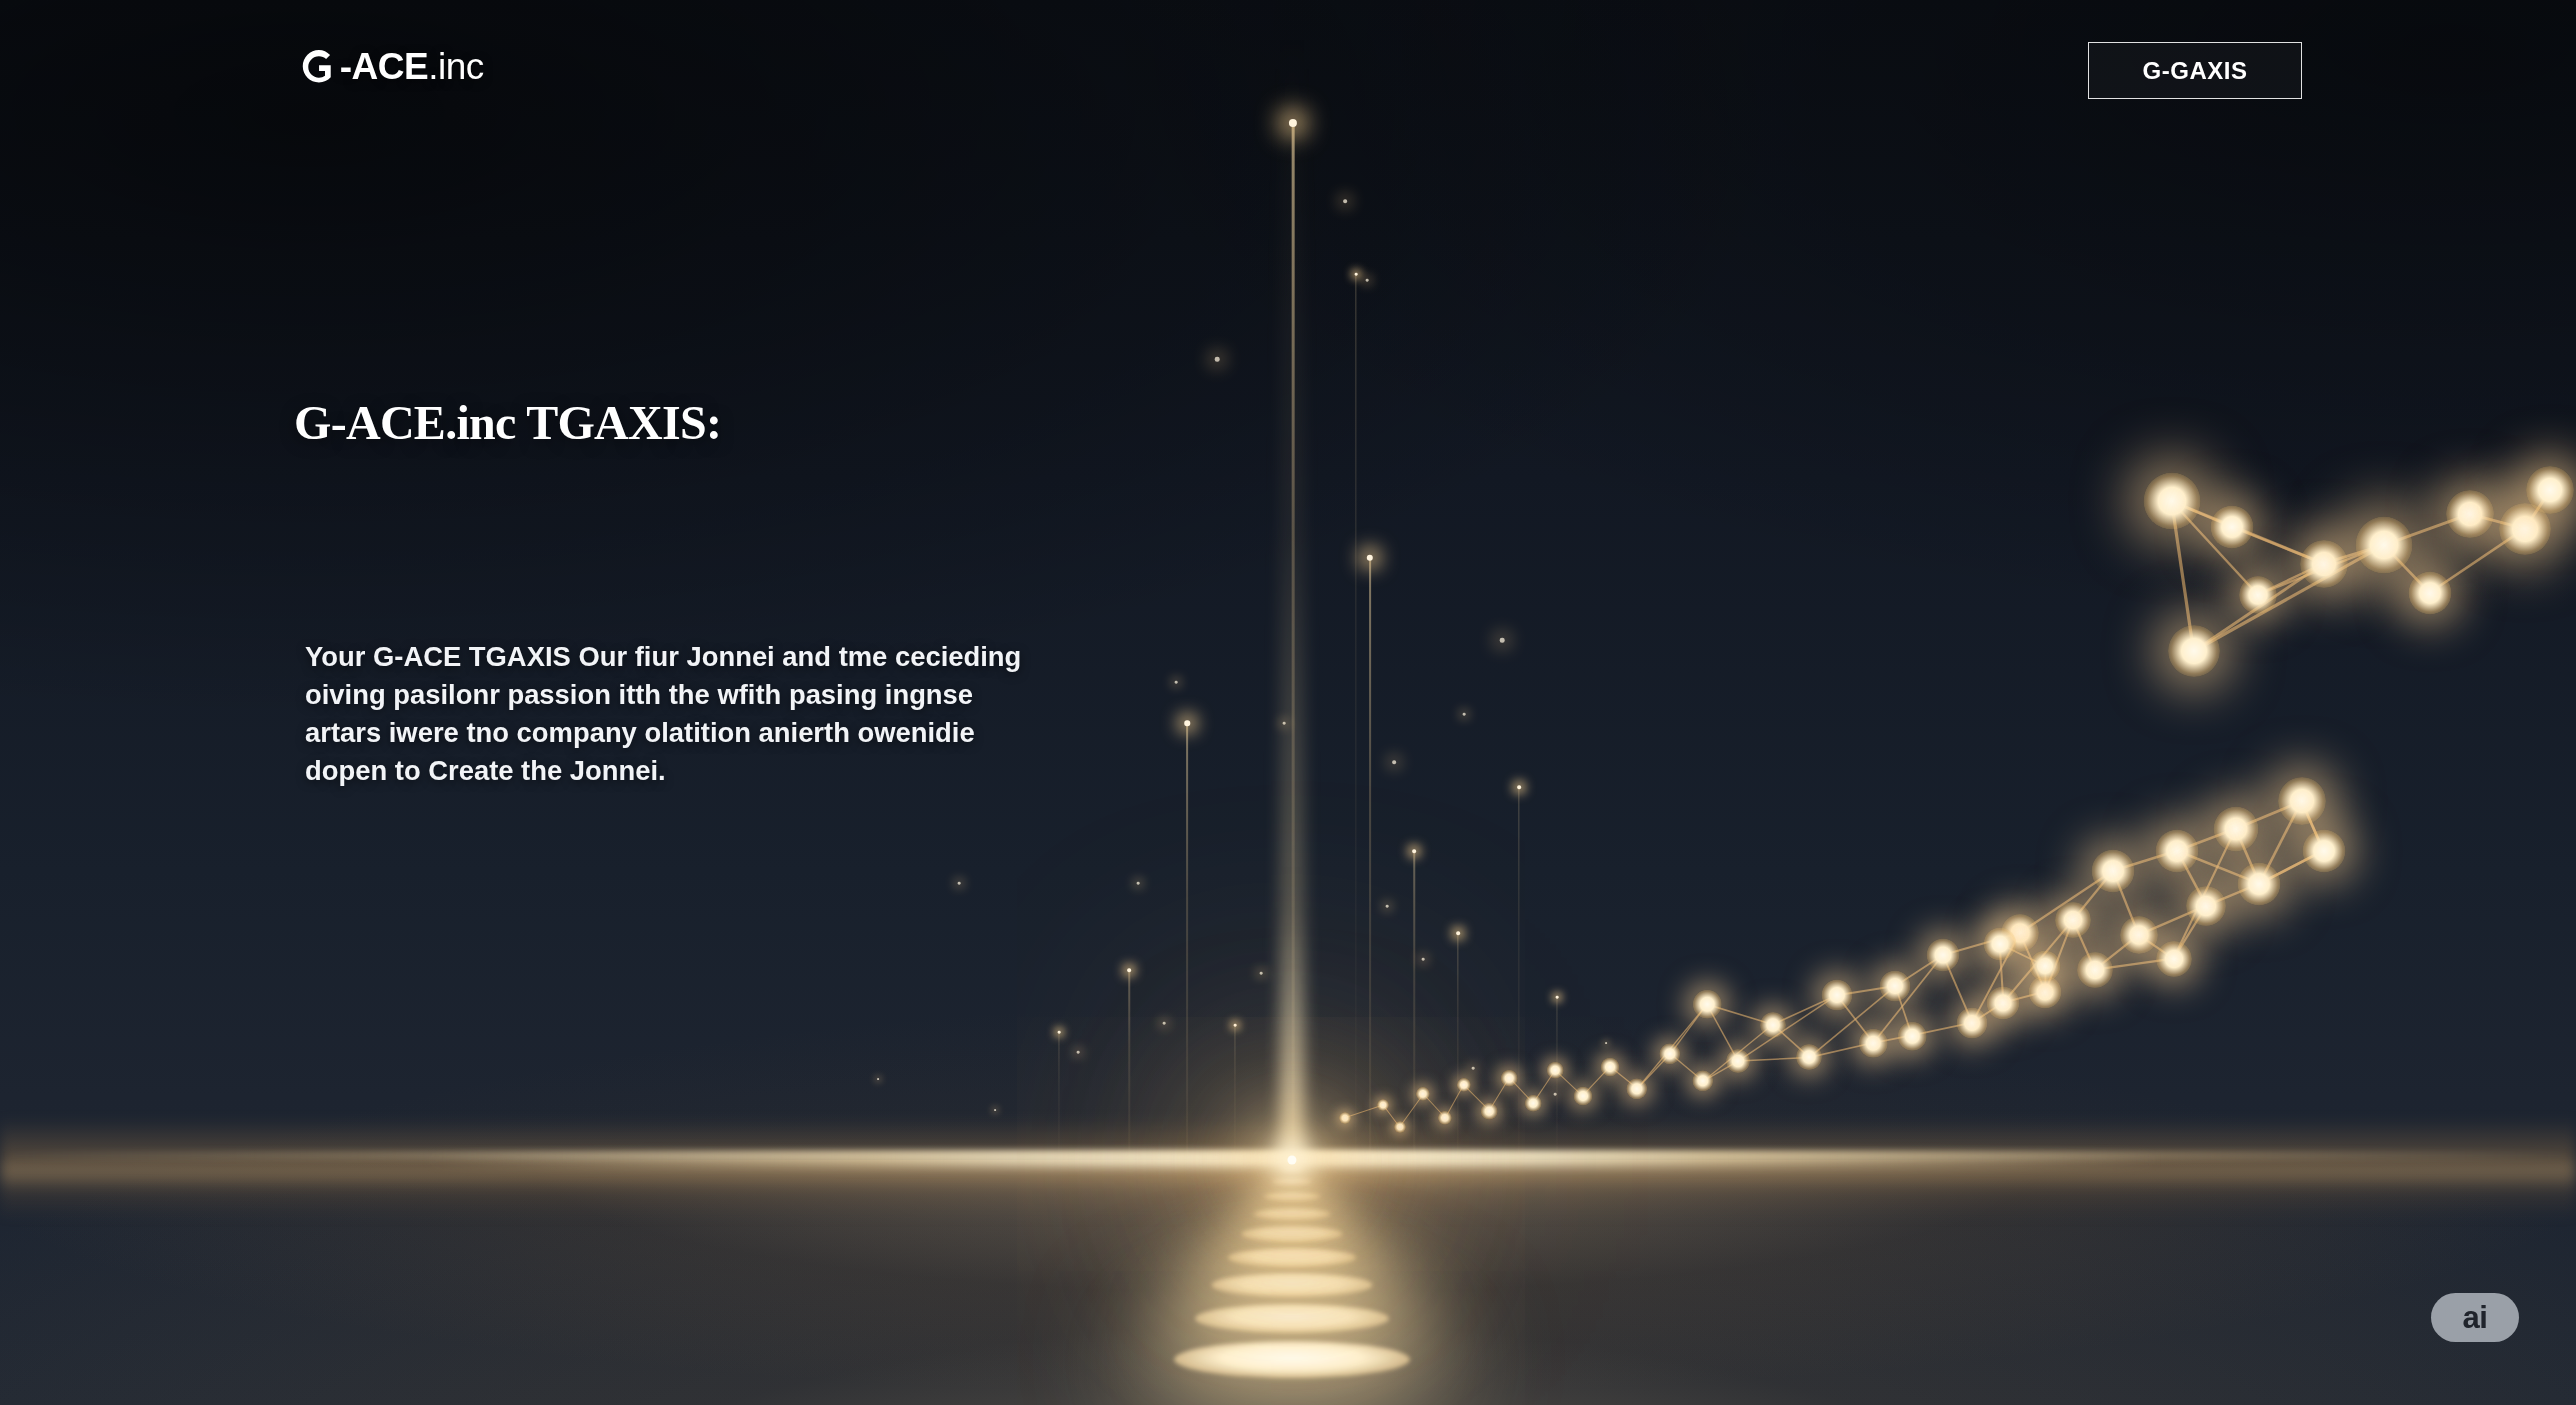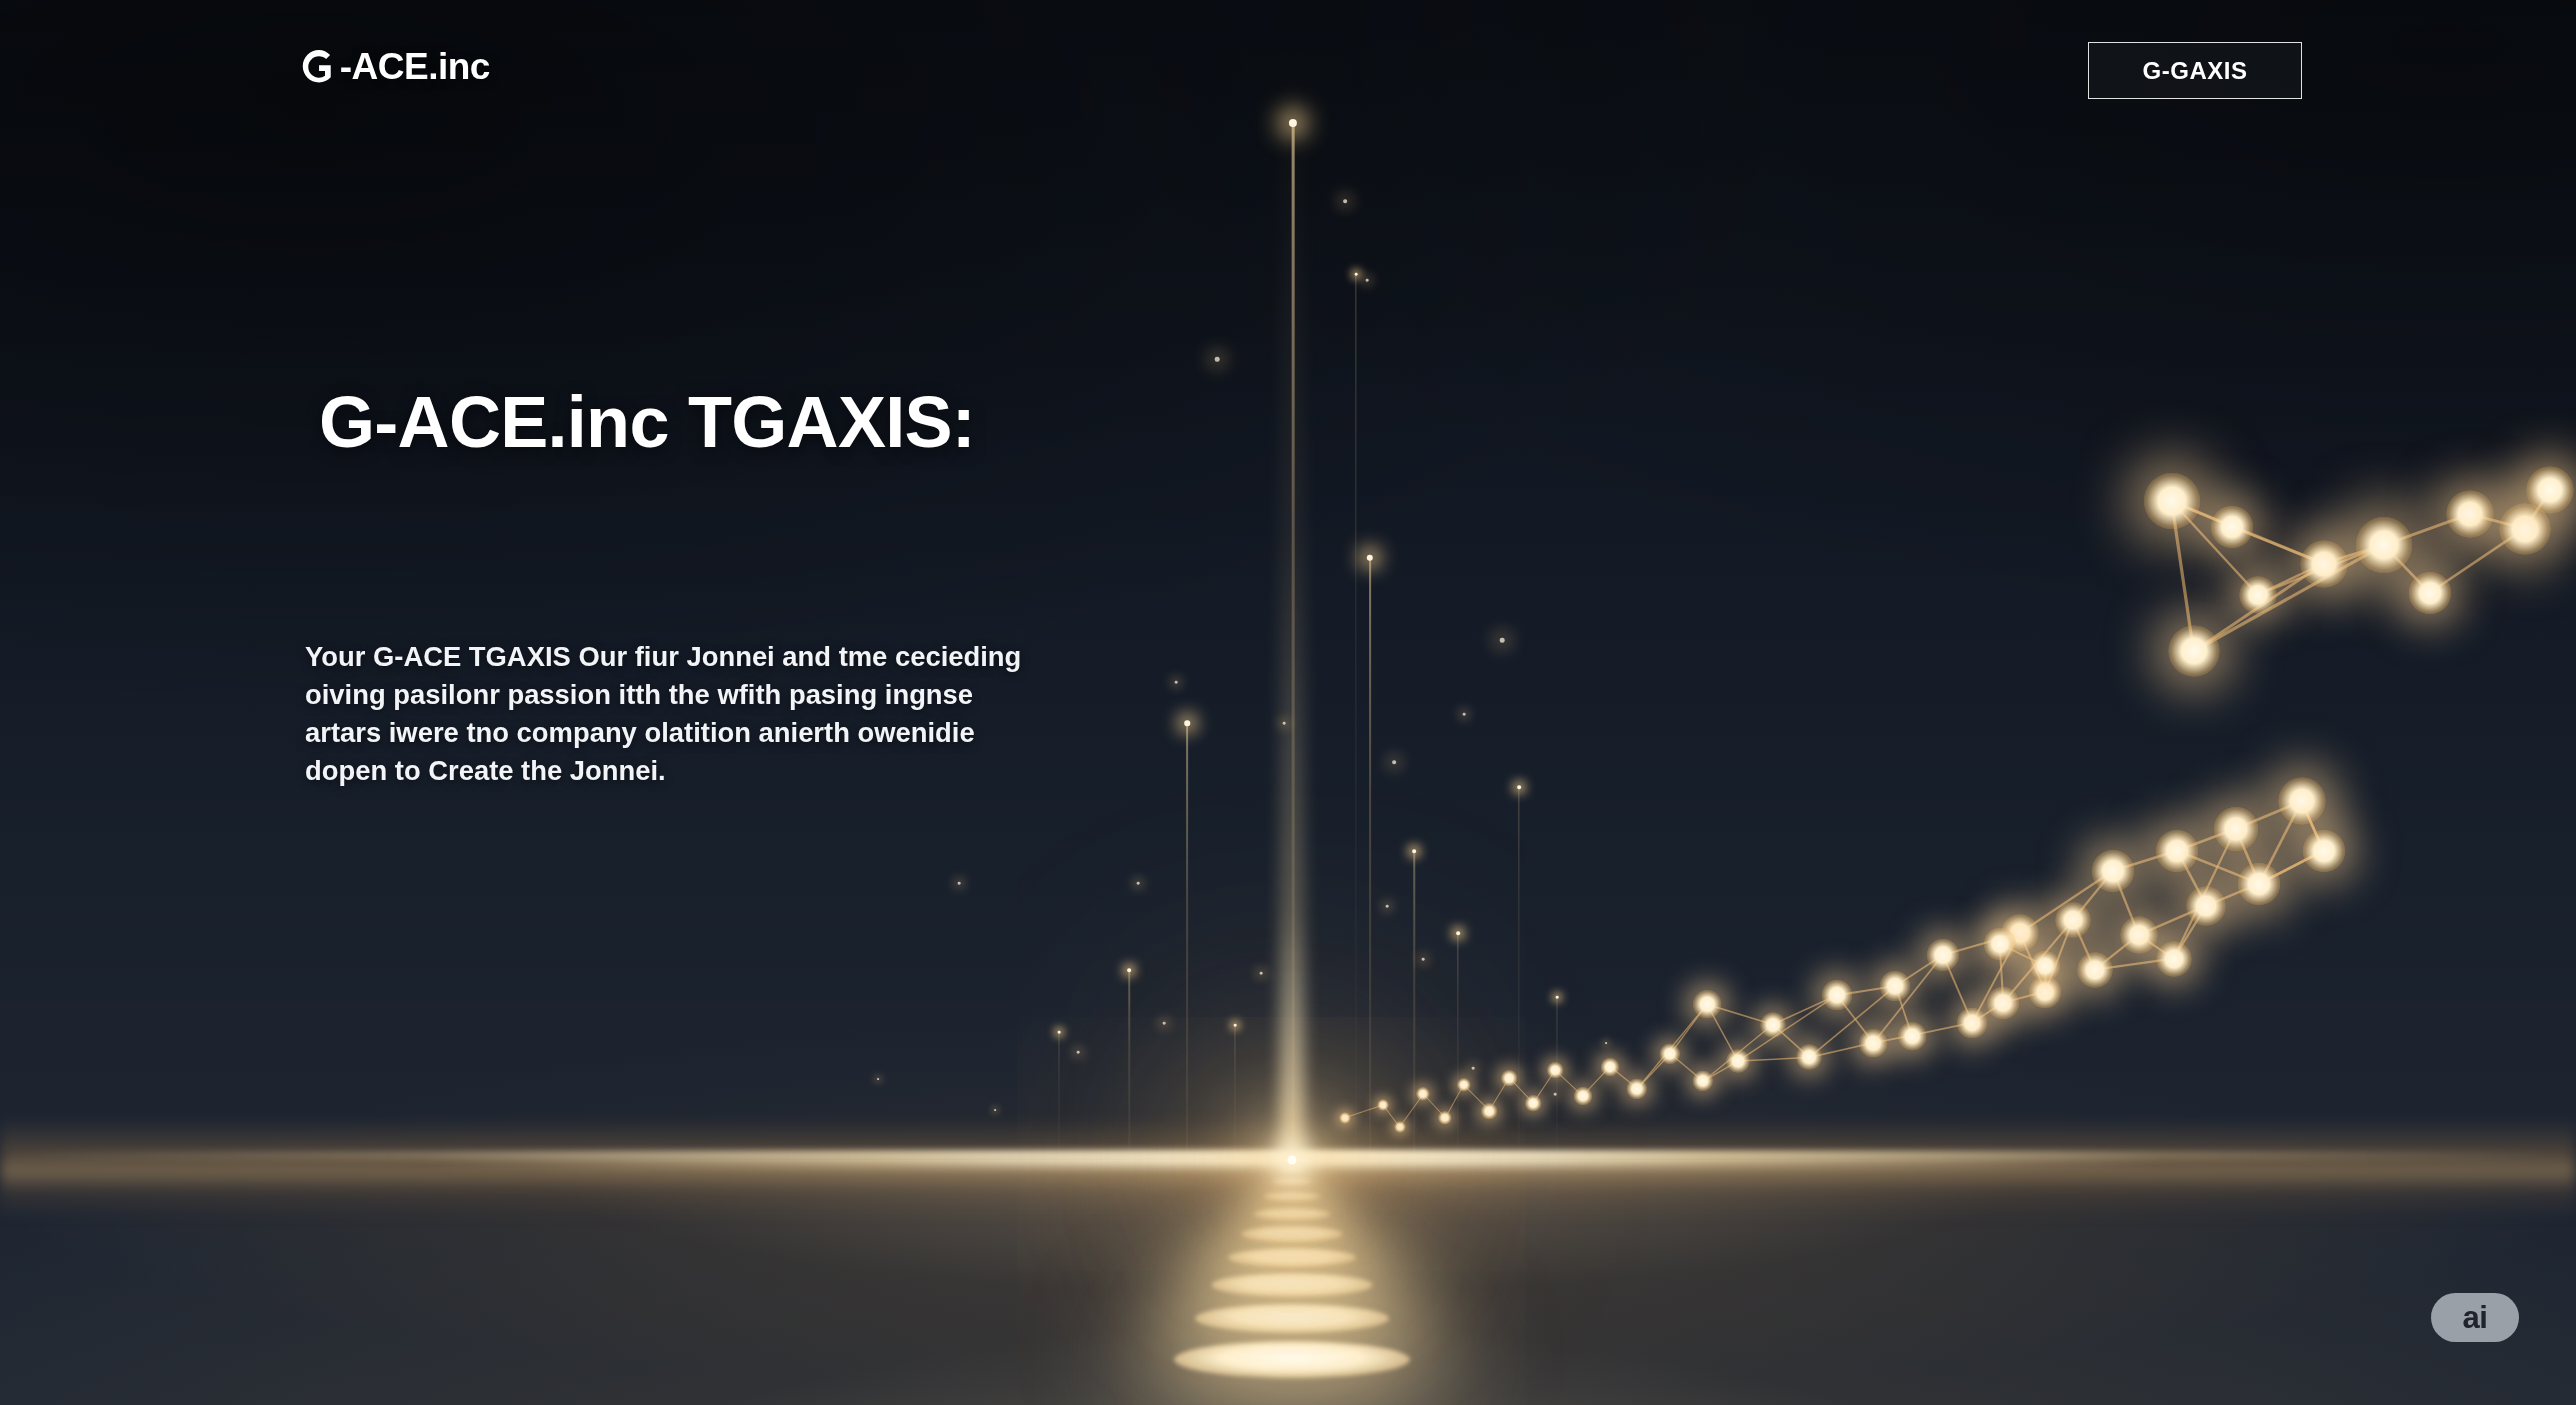--- a/index.html
+++ b/index.html
@@ -138,47 +138,48 @@
     left:300px; top:46px;
     display:flex; align-items:center;
     color:#fff;
     font-size:37px;
     font-weight:700;
     letter-spacing:-0.5px;
     text-shadow:0 1.8px 9.1px rgba(0,0,0,0.6);
   }
   .logo svg { display:block; margin-right:2.7px; }
   .logo .lg-rest { font-weight:700; }
-  .logo .lg-inc { font-weight:700; }
+  .logo .lg-inc { font-weight:400; }
 
   .nav-button {
     position:absolute;
     left:2088px; top:42px;
     width:214px; height:57px;
     display:flex; align-items:center; justify-content:center;
     border:1.8px solid rgba(255,255,255,0.88);
     background:rgba(255,255,255,0.03);
     color:#ffffff;
     font-size:24px;
     font-weight:700;
     letter-spacing:0.5px;
     cursor:pointer;
   }
 
   
   .headline {
     position:absolute;
-    left:319px; top:375px;
+    left:294px; top:375px;
     color:#ffffff;
-    font-size:72px;
+    font-size:48px;
     font-weight:700;
     line-height:95px;
     letter-spacing:-0.7px;
     text-shadow:0 2.7px 14.6px rgba(0,0,0,0.55);
     white-space:nowrap;
+    font-family:Liberation Serif, serif;
   }
   .body-copy {
     position:absolute;
     left:305px; top:638px;
     width:823px;
     color:#f2f4f7;
     font-size:27.4px;
     font-weight:400;
     line-height:38px;
     text-shadow:0 1.8px 9.1px rgba(0,0,0,0.55);

